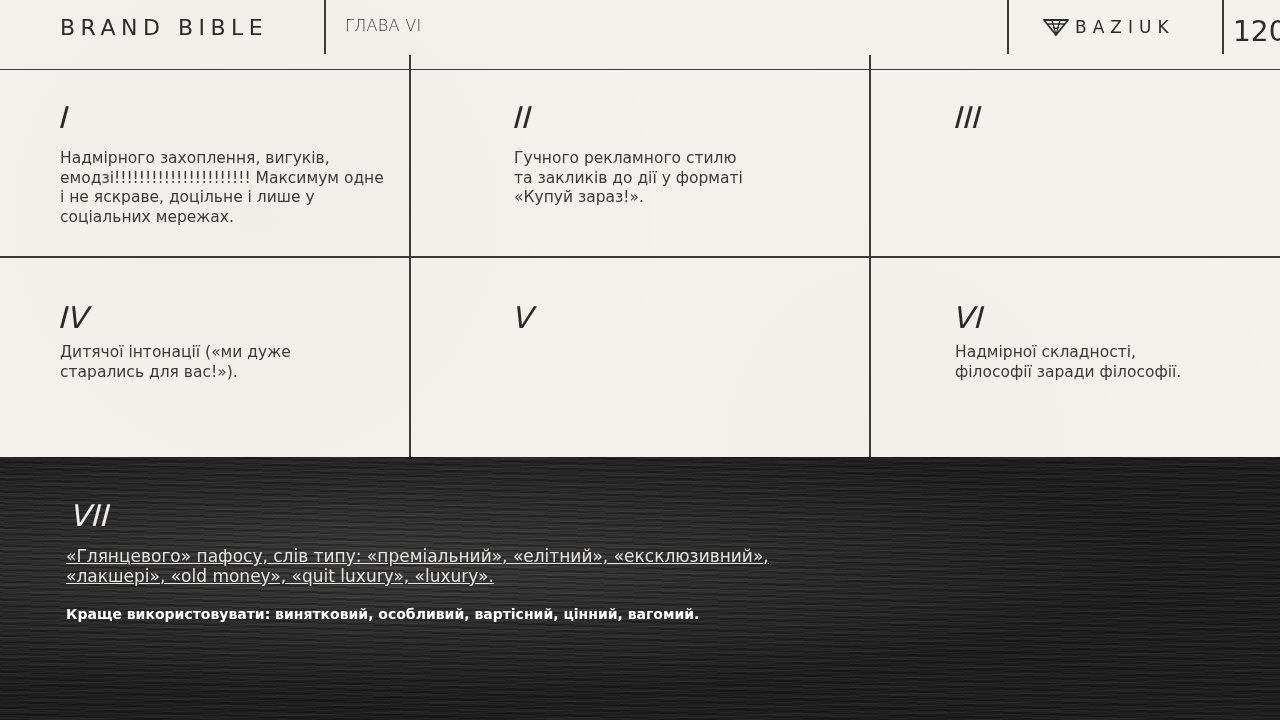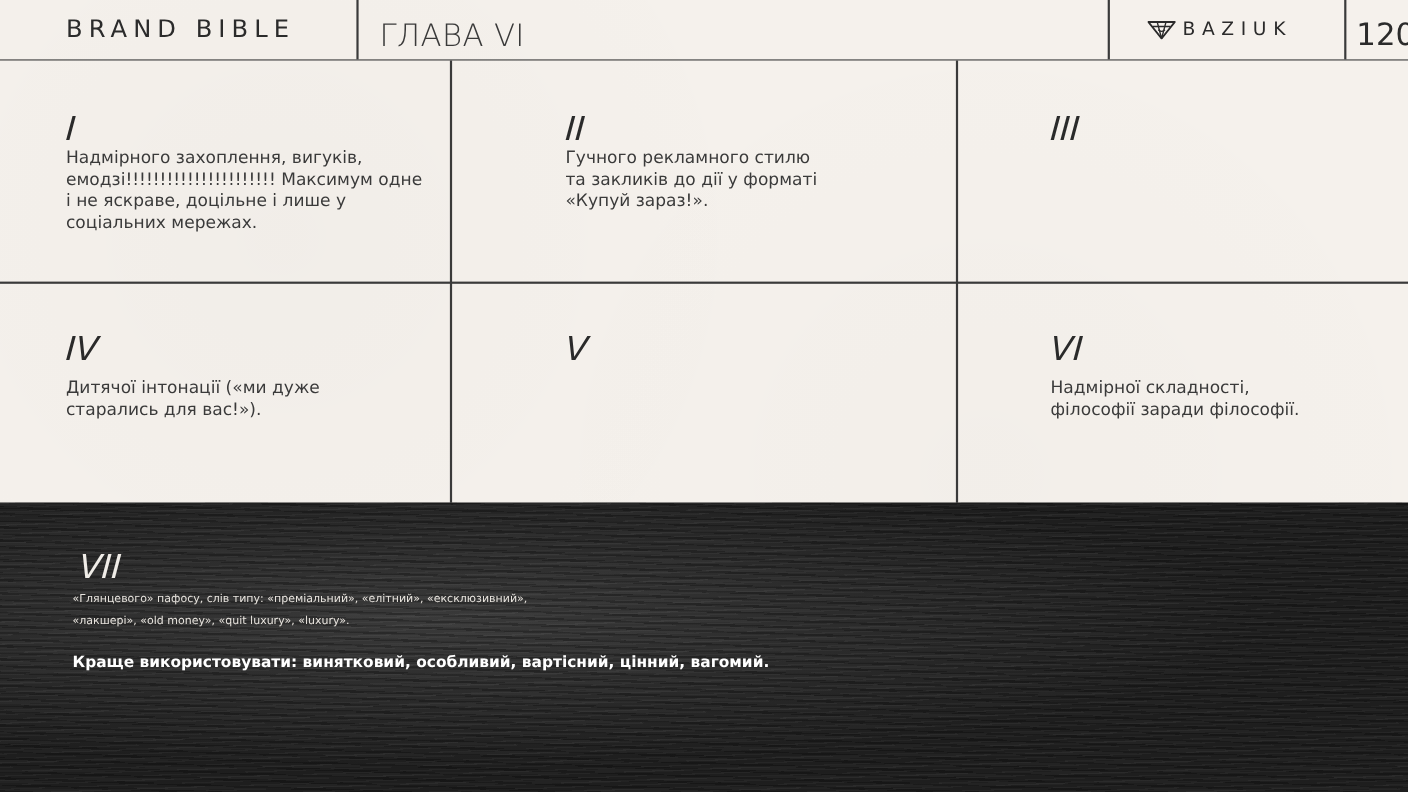--- a/index.html
+++ b/index.html
@@ -14,32 +14,32 @@
     position: relative;
     width: 1280px;
     height: 720px;
     background:
       radial-gradient(circle at 20% 30%, rgba(0,0,0,0.015) 0, transparent 40%),
       radial-gradient(circle at 70% 60%, rgba(0,0,0,0.012) 0, transparent 45%),
       #f5f1ec;
   }
   
   .header {
-    position: absolute; left: 0; top: 0; width: 1280px; height: 55px;
+    position: absolute; left: 0; top: 0; width: 1280px; height: 70px;
     border-bottom: 1.5px solid #3a3a3a;
   }
   .brand-title {
     position: absolute; left: 60px; top: 15px;
     font-size: 22px; letter-spacing: 5.5px; color: #2b2b2b;
     font-family: "DejaVu Sans", sans-serif; font-weight: 400;
   }
   .hdr-div { position: absolute; top: 0; width: 1.5px; height: 54px; background: #3a3a3a; }
   .chapter {
     position: absolute; left: 345px; top: 16px;
-    font-size: 28px; color: #3a3a3a; letter-spacing: 0.3px;
+    font-size: 16px; color: #3a3a3a; letter-spacing: 0.3px;
     font-family: "DejaVu Sans", sans-serif; font-weight: 300;
   }
   .logo {
     position: absolute; left: 1043px; top: 16px; height: 22px;
     display: flex; align-items: center; gap: 6px; justify-content: center;
   }
   .logo-mark { width: 26px; height: 18px; display: block; }
   .logo-text {
     font-size: 17px; letter-spacing: 6px; font-weight: 400; color: #2b2b2b;
     font-family: "DejaVu Sans", sans-serif;
@@ -54,39 +54,39 @@
   .hline { position: absolute; height: 1.5px; background: #3a3a3a; left: 0; width: 1280px; }
   .cell { position: absolute; }
   .numeral {
     font-family: "DejaVu Sans", sans-serif; font-style: italic; font-weight: 200;
     font-size: 30px; color: #2a2a2a; line-height: 1; display: block;
     transform: skewX(-4deg);
   }
   .cell-text {
     font-family: "DejaVu Sans", sans-serif;
     font-size: 15.5px; line-height: 19.5px; color: #3a3a3a;
-    margin-top: 1px; white-space: pre-line;
+    margin-top: 16px; white-space: pre-line;
   }
   .row2 .cell-text { margin-top: 10px; }
   
   .dark {
     position: absolute; left: 0; top: 457px; width: 1280px; height: 263px;
     background:
       repeating-linear-gradient(178deg, rgba(255,255,255,0.035) 0 1px, transparent 1px 4px),
       repeating-linear-gradient(182deg, rgba(0,0,0,0.25) 0 2px, transparent 2px 6px),
       repeating-linear-gradient(179deg, rgba(255,255,255,0.025) 0 3px, transparent 3px 9px),
       radial-gradient(ellipse at 30% 40%, #3a3a3a 0, #1e1e1e 60%),
       #222;
   }
   .dark .numeral { color: #f0ede8; font-size: 30px; }
   .dark-content { position: absolute; left: 66px; top: 44px; }
   .dark-text {
     font-family: "DejaVu Sans", sans-serif;
-    font-size: 10px; line-height: 19.5px; color: #e8e4de;
-    margin-top: 4px; white-space: pre-line;
+    font-size: 17px; line-height: 19.5px; color: #e8e4de;
+    margin-top: 16px; white-space: pre-line; text-decoration: underline;
   }
   .dark-emph {
     font-family: "DejaVu Sans", sans-serif;
     font-size: 14px; color: #ffffff; font-weight: 700;
     margin-top: 20px;
   }
 </style>
 </head>
 <body>
 

